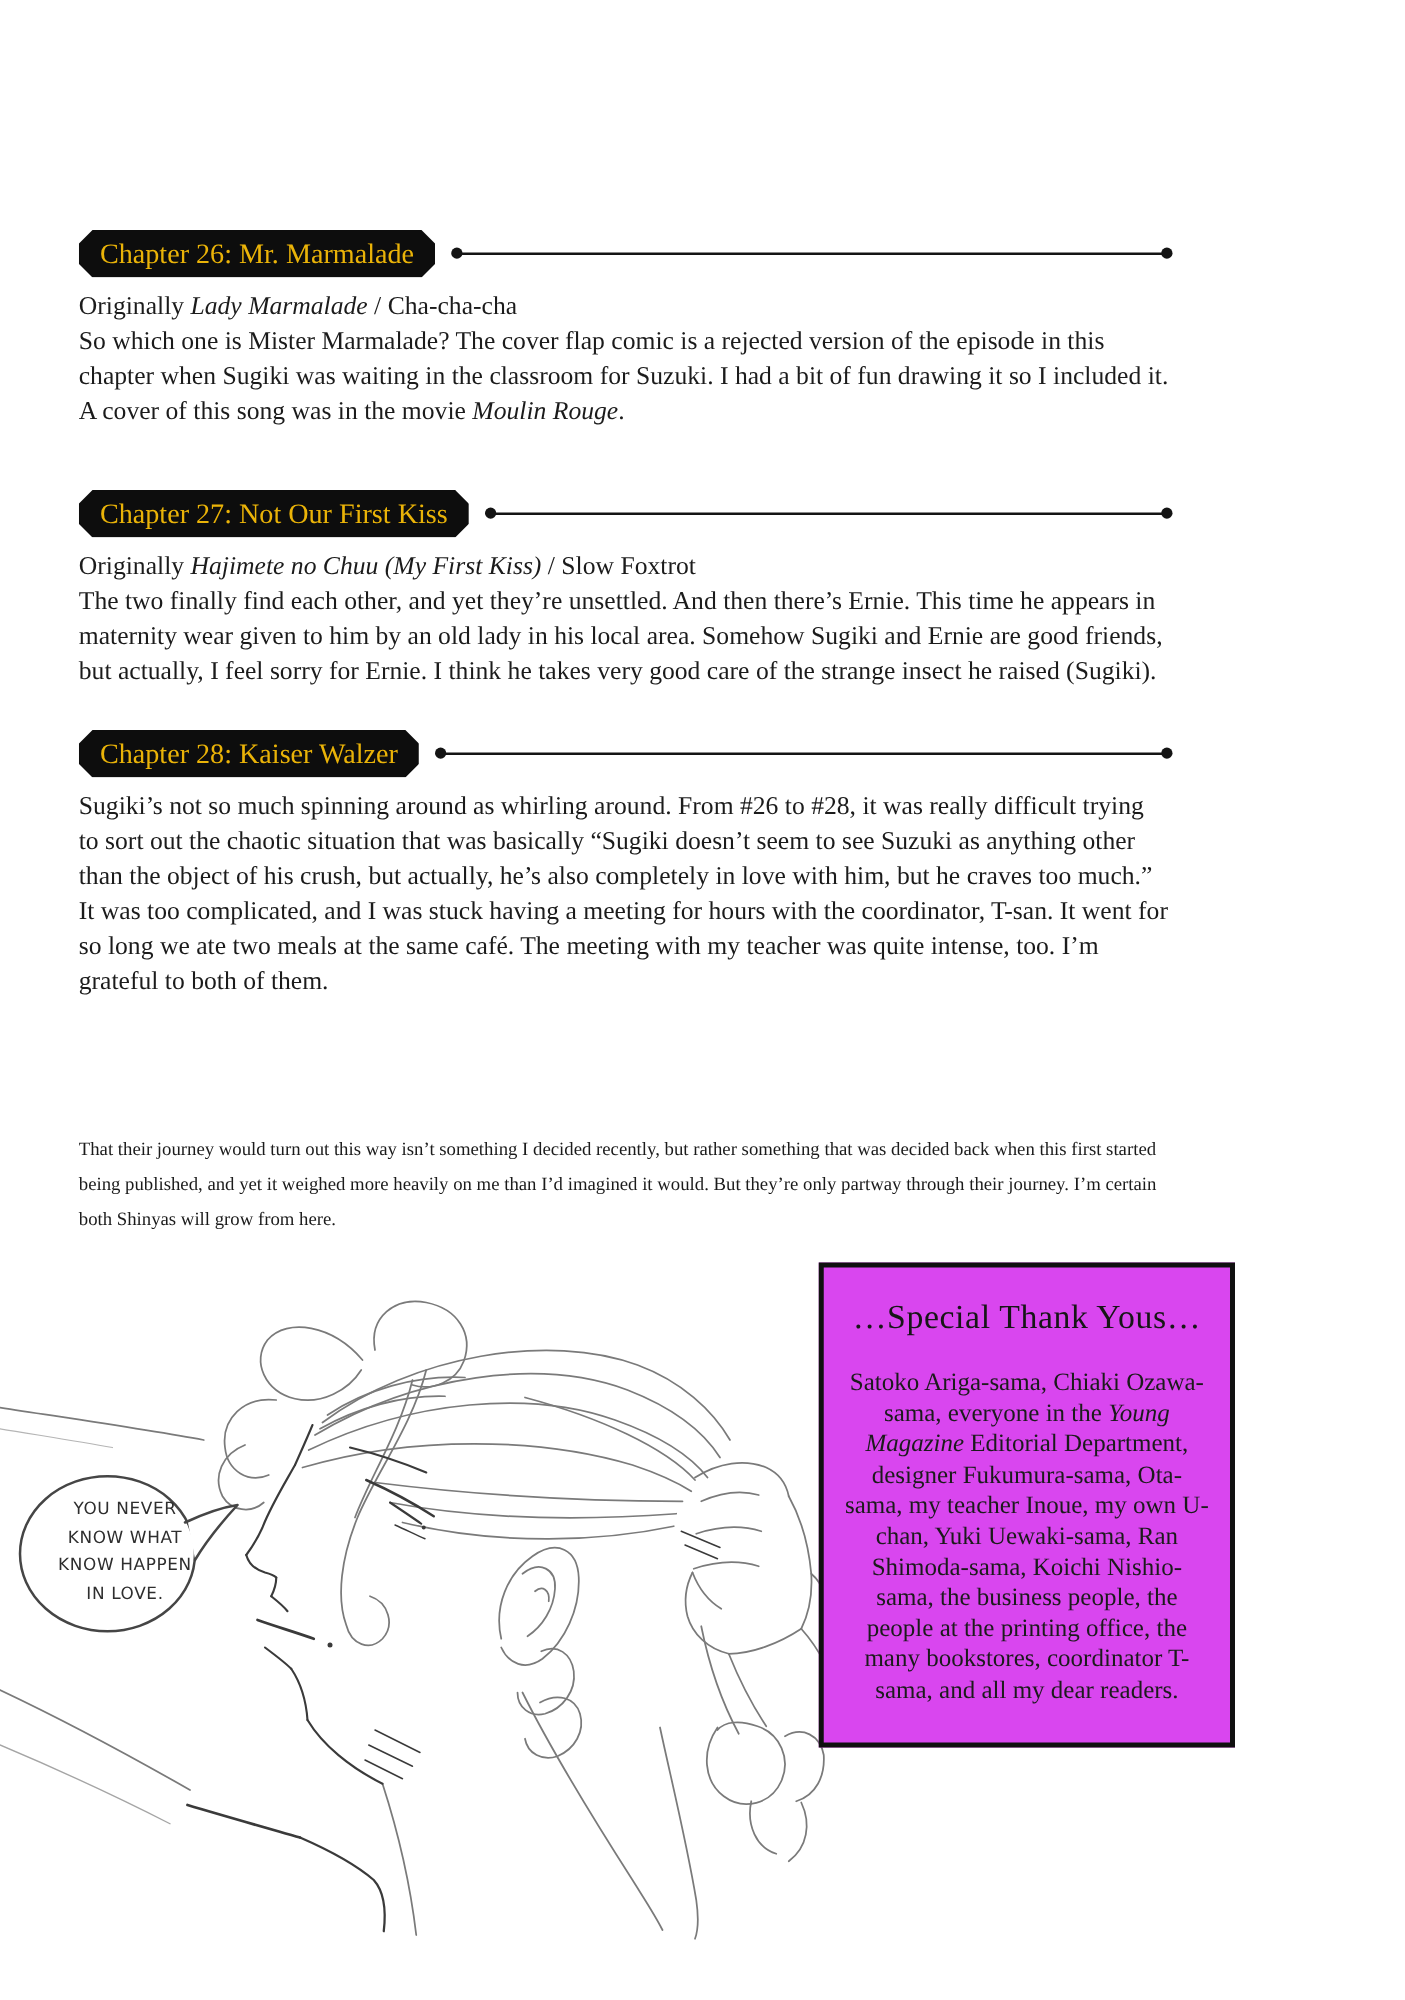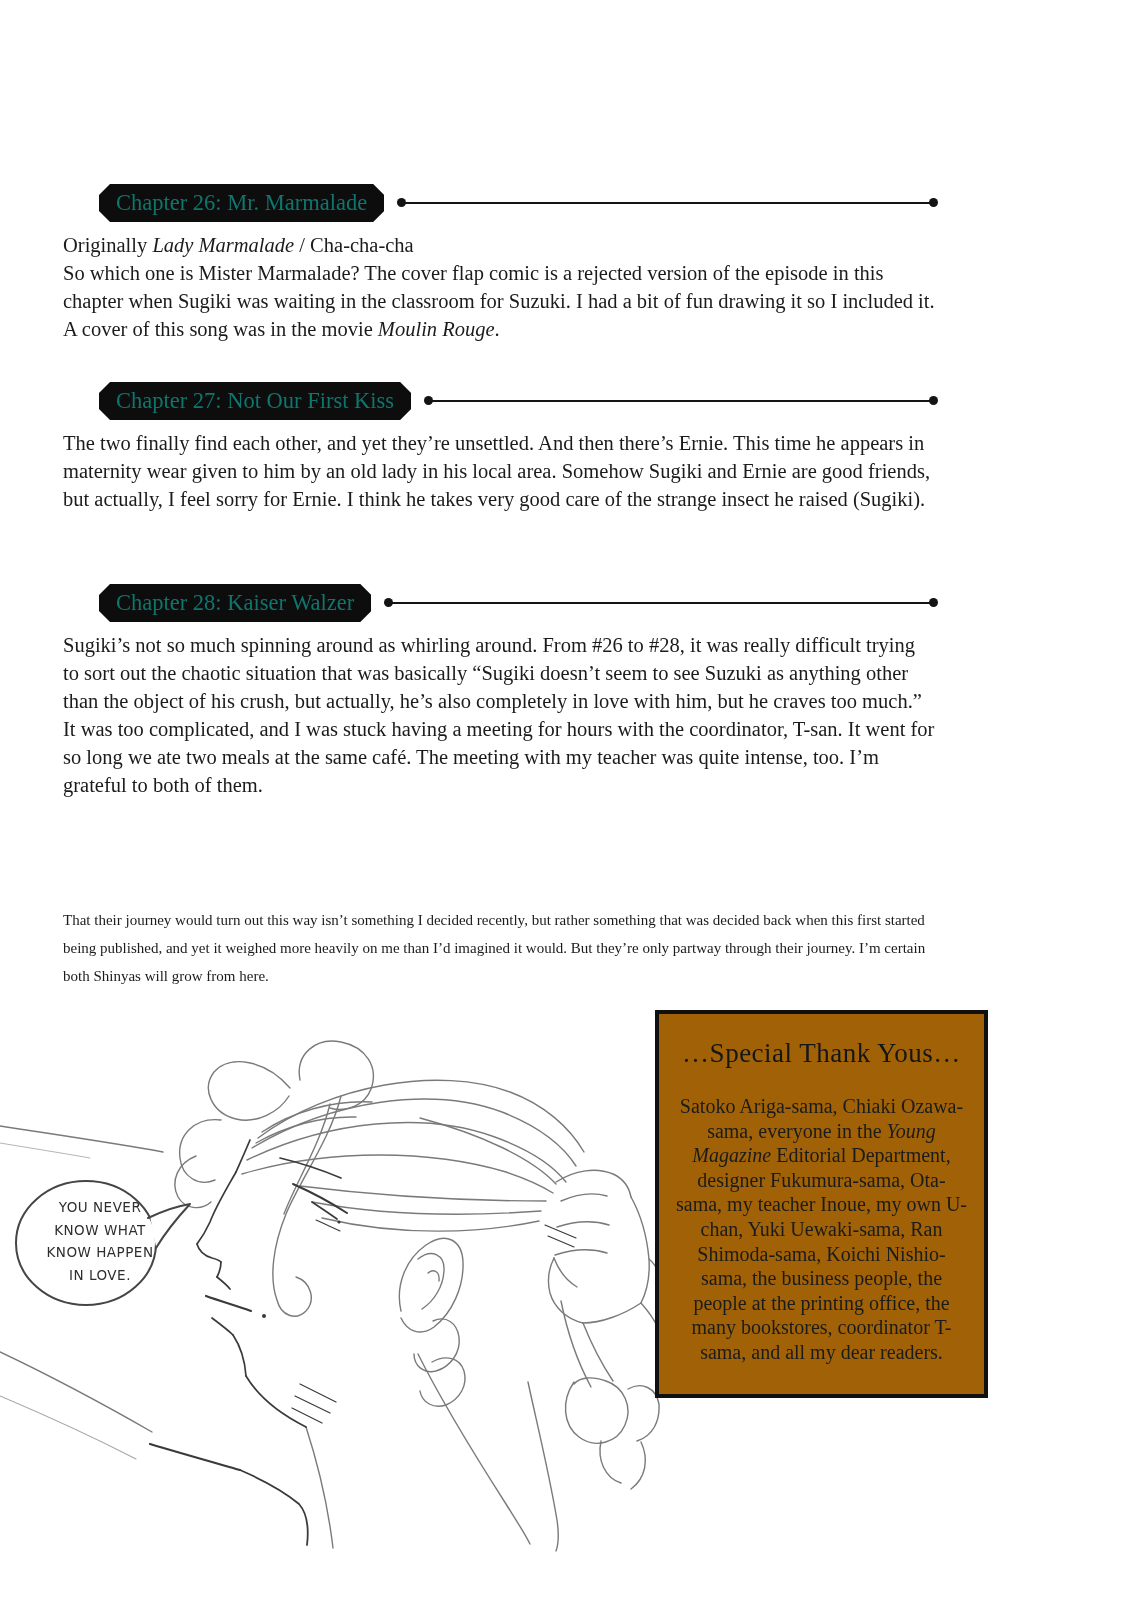--- a/index.html
+++ b/index.html
@@ -8,25 +8,24 @@
     width:1124px;height:1600px;
     background:#ffffff;
     margin:0 auto;
     overflow:hidden;
     font-family:"Liberation Serif", serif;
     color:#1b1b1b;
   }
   .chapter{position:absolute;left:63px;width:878px;}
   .chapter-head{display:flex;align-items:center;}
   .badge{
-    background:#0d0d0d;color:#0f766e;
+    background:#0d0d0d;color:#eab308;
     font-size:22.5px;line-height:38px;height:38px;
     padding:0 17px;white-space:nowrap;
     clip-path:polygon(11px 0,calc(100% - 11px) 0,100% 11px,100% calc(100% - 11px),calc(100% - 11px) 100%,11px 100%,0 calc(100% - 11px),0 11px);
-    margin-left:36px;
   }
   .rule{
     flex:1;height:2.5px;background:#141414;margin-left:14px;margin-right:4px;
     position:relative;
   }
   .rule::before,.rule::after{
     content:"";position:absolute;top:-3.5px;width:9px;height:9px;border-radius:50%;background:#141414;
   }
   .rule::before{left:-1px;}
   .rule::after{right:-1px;}
@@ -44,21 +43,21 @@
     text-align:center;
     font-family:"DejaVu Sans", sans-serif;
     font-size:13.5px;line-height:22.5px;letter-spacing:0.5px;
     color:#2e2e2e;
   }
   .bubble-text div{white-space:nowrap;}
   .thanks-box{
     position:absolute;left:655px;top:1010px;width:333px;height:388px;
     box-sizing:border-box;
     border:4px solid #101010;
-    background:#a16207;
+    background:#d946ef;
     padding:14px 12px 16px;
     text-align:center;
   }
   .thanks-title{font-size:27px;line-height:34px;margin:8px 0 24px;letter-spacing:0.5px;color:#161616;}
   .thanks-body{font-size:20px;line-height:24.6px;color:#1b1b1b;padding:0 4px;}
 </style>
 </head>
 <body>
 
 <div class="page">
@@ -67,26 +66,27 @@
     <div class="chapter-head">
       <div class="badge">Chapter 26: Mr. Marmalade</div>
       <div class="rule"></div>
     </div>
     <div class="chapter-text">
       <p><span>Originally </span><span class="ital">Lady Marmalade</span><span> / Cha-cha-cha</span></p>
       <p><span>So which one is Mister Marmalade? The cover flap comic is a rejected version of the episode in this chapter when Sugiki was waiting in the classroom for Suzuki. I had a bit of fun drawing it so I included it. A cover of this song was in the movie </span><span class="ital">Moulin Rouge</span><span>.</span></p>
     </div>
   </section>
 
-  <section class="chapter" style="top:382px;">
+  <section class="chapter" style="top:392px;">
     <div class="chapter-head">
       <div class="badge">Chapter 27: Not Our First Kiss</div>
       <div class="rule"></div>
     </div>
     <div class="chapter-text">
+      <p><span>Originally </span><span class="ital">Hajimete no Chuu (My First Kiss)</span><span> / Slow Foxtrot</span></p>
       <p><span>The two finally find each other, and yet they’re unsettled. And then there’s Ernie. This time he appears in maternity wear given to him by an old lady in his local area. Somehow Sugiki and Ernie are good friends, but actually, I feel sorry for Ernie. I think he takes very good care of the strange insect he raised (Sugiki).</span></p>
     </div>
   </section>
 
   <section class="chapter" style="top:584px;">
     <div class="chapter-head">
       <div class="badge">Chapter 28: Kaiser Walzer</div>
       <div class="rule"></div>
     </div>
     <div class="chapter-text">

